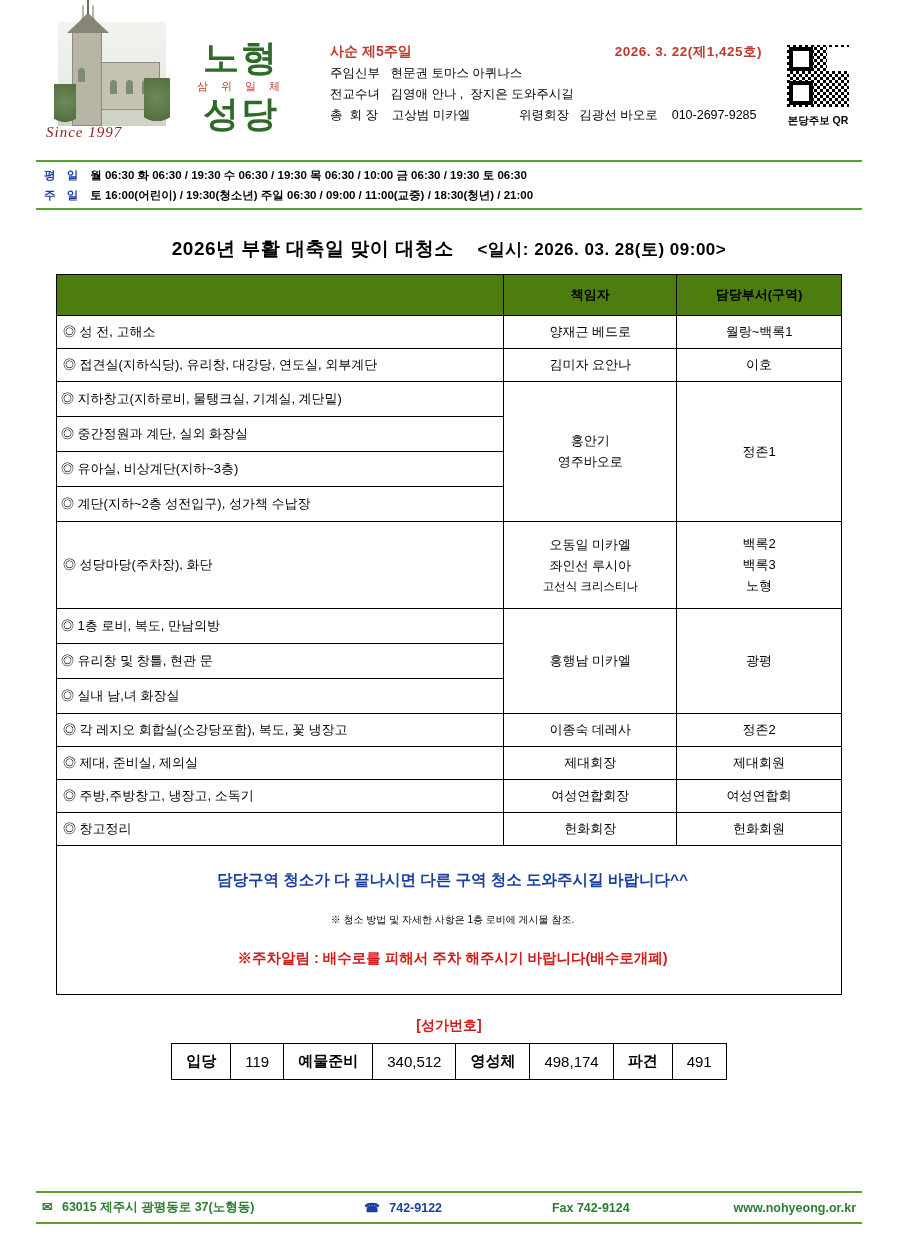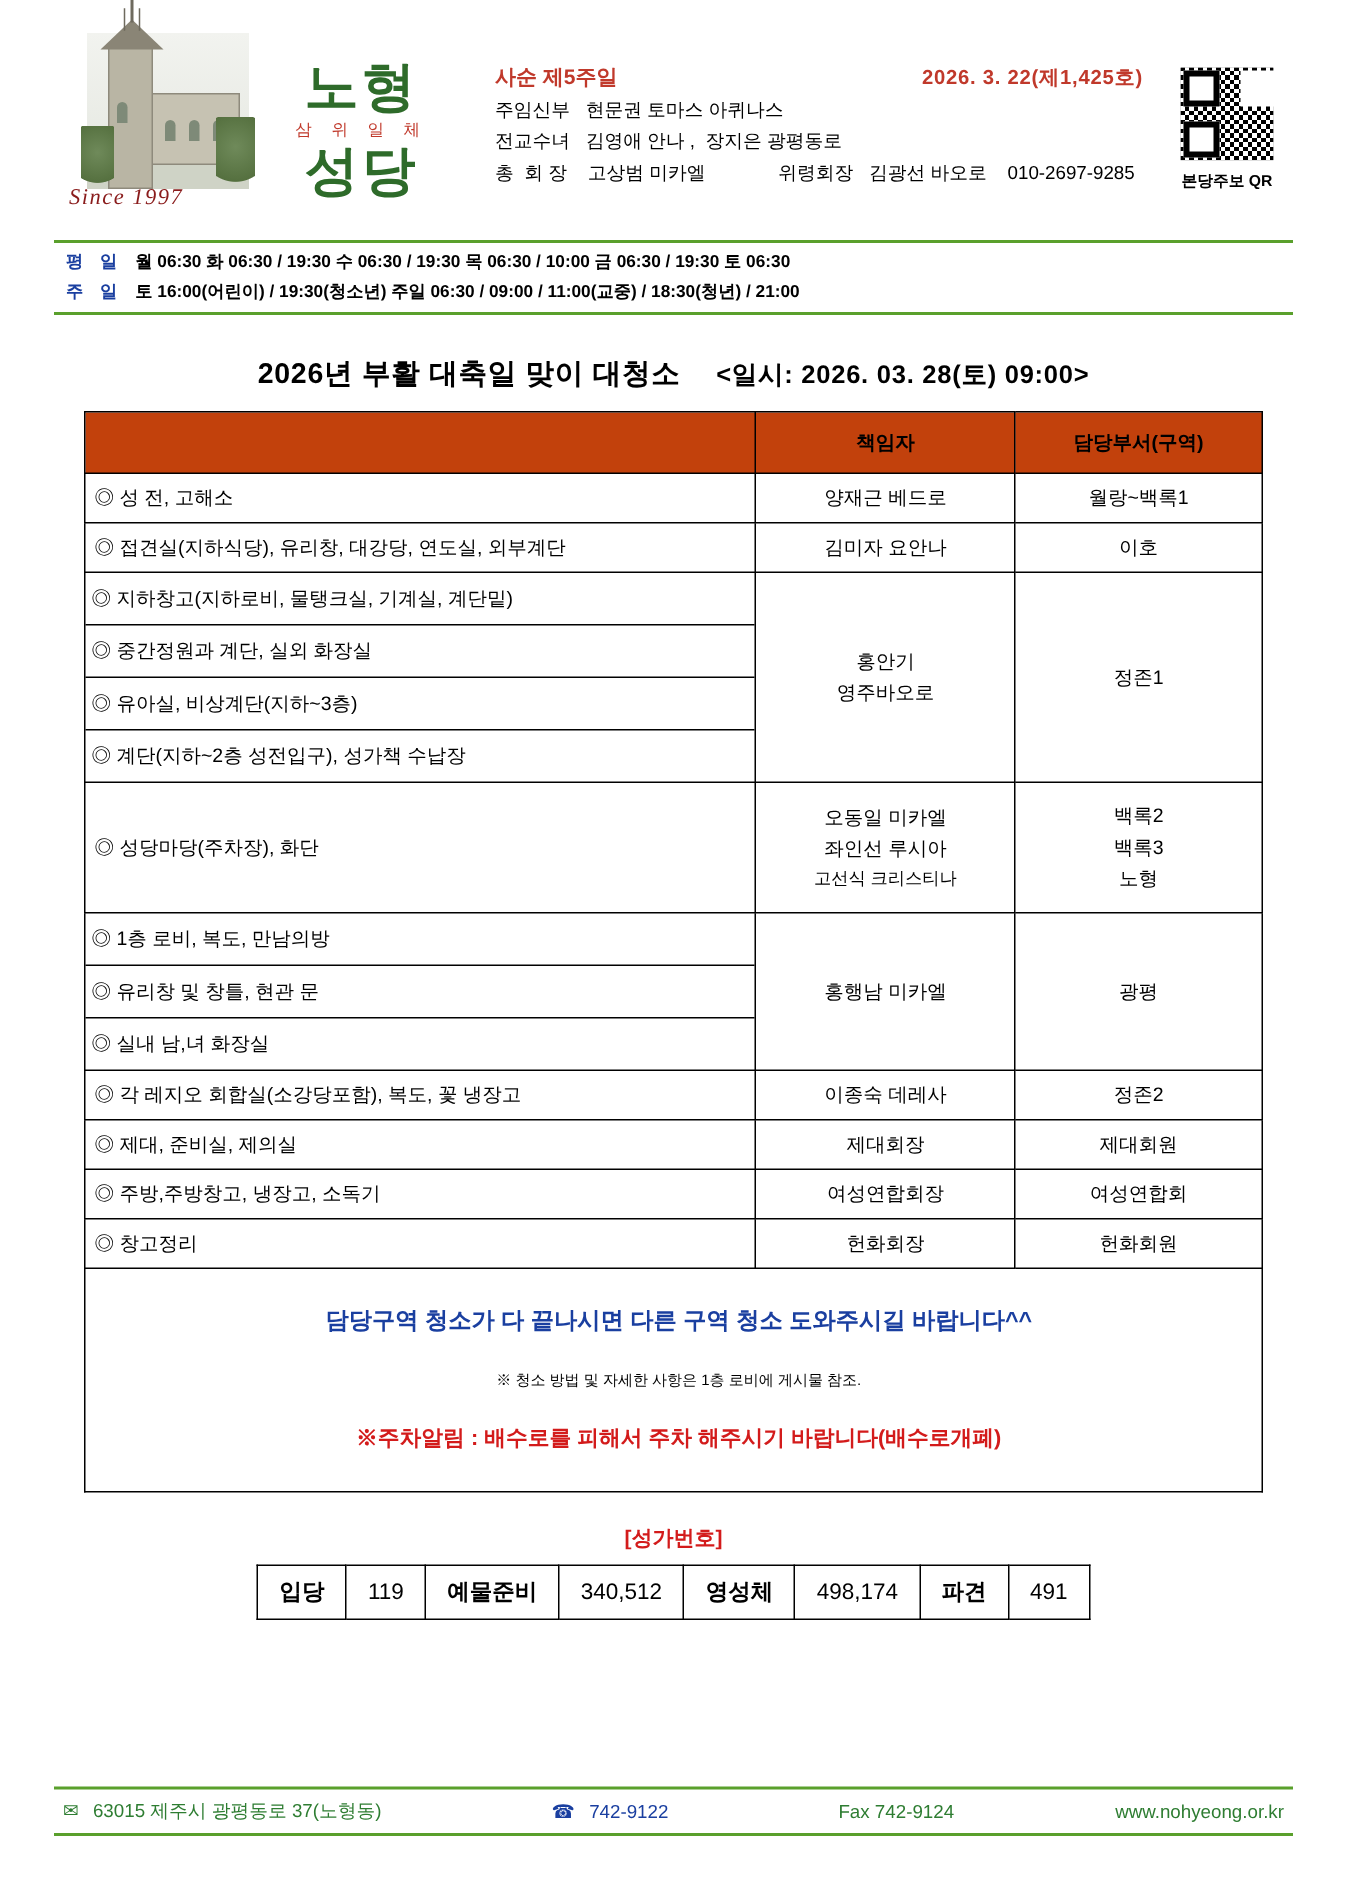--- a/index.html
+++ b/index.html
@@ -227,21 +227,21 @@
     border-collapse: collapse;
     table-layout: fixed;
     font-size: 13px;
   }
   table.duty td, table.duty th {
     border: 1px solid #000;
     padding: 7px 6px;
     vertical-align: middle;
   }
   table.duty thead th {
-    background: #c2410c;
+    background: #4d7c0f;
     font-weight: bold;
     text-align: center;
     height: 26px;
   }
   .col-task { width: 57%; }
   .col-person { width: 22%; }
   .col-dept { width: 21%; }
   td.task { text-align: left; padding-left: 12px; }
   td.mid { text-align: center; }
   .cellline { line-height: 1.6; }
@@ -299,21 +299,21 @@
     bottom: 28px;
     margin: 0 36px;
     border-top: 2px solid #5aa02c;
     border-bottom: 2px solid #5aa02c;
     padding: 6px 0;
     display: flex;
     justify-content: space-between;
     align-items: center;
     font-size: 12.5px;
     color: #2e7d32;
-    font-weight: normal;
+    font-weight: bold;
     white-space: nowrap;
   }
   .footer span { padding: 0 6px; }
   .footer .addr { color: #2e7d32; }
   .footer .tel { color: #1a3fa0; }
   .footer .fax { color: #2e7d32; }
   .footer .url { color: #2e7d32; }
 </style>
 </head>
 <body>
@@ -339,21 +339,21 @@
     <div class="logo-mid">삼 위 일 체</div>
     <div class="logo-bot">성당</div>
   </div>
 
   <div class="info-block">
     <div class="info-row1">
       <div class="sunday-name">사순 제5주일</div>
       <div class="issue-date">2026. 3. 22(제1,425호)</div>
     </div>
     <div class="info-line">주임신부   현문권 토마스 아퀴나스</div>
-    <div class="info-line">전교수녀   김영애 안나 ,  장지은 광평동로</div>
+    <div class="info-line">전교수녀   김영애 안나 ,  장지은 도와주시길</div>
     <div class="info-line">총  회 장    고상범 미카엘              위령회장   김광선 바오로    010-2697-9285</div>
   </div>
 
   <div class="qr-block">
     <div class="qr"></div>
     <div class="qr-label">본당주보 QR</div>
   </div>
 </div>
 
 <div class="sched-wrap">

